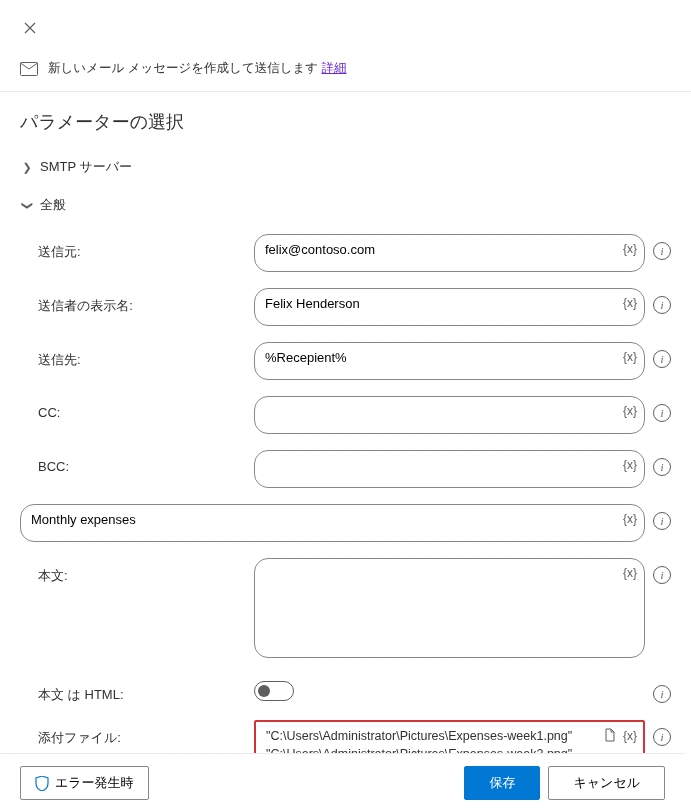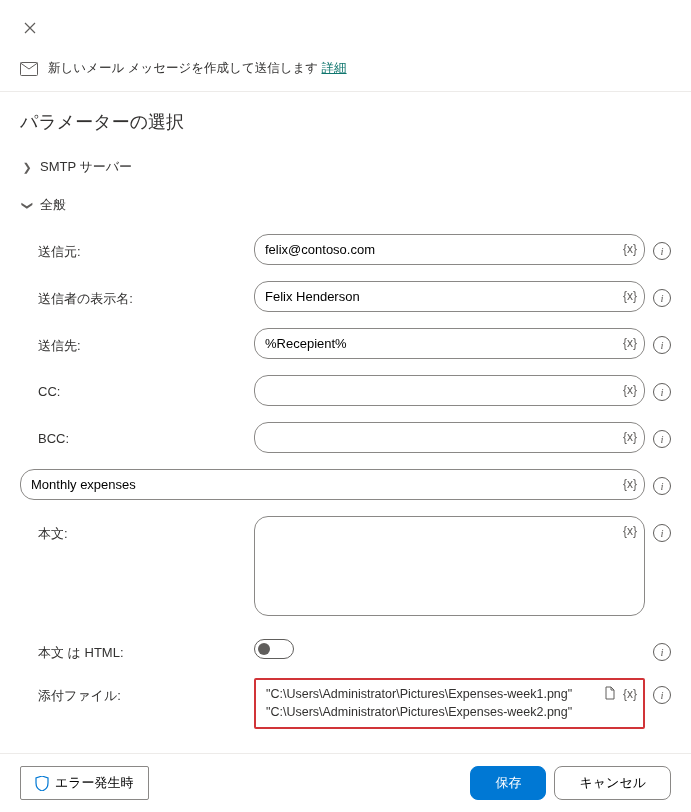--- a/index.html
+++ b/index.html
@@ -23,21 +23,21 @@
 .close-btn { cursor: pointer; font-size: 14px; color: #605e5c; padding: 4px; }
 .banner {
   display: flex;
   align-items: center;
   padding: 10px 20px 14px 20px;
   gap: 10px;
   border-bottom: 1px solid #edebe9;
 }
 .banner .mail-icon { color: #605e5c; }
 .banner-text { font-size: 12.5px; }
-.banner-text a { color: #0f766e; text-decoration: underline; cursor: pointer; }
+.banner-text a { color: #6d28d9; text-decoration: underline; cursor: pointer; }
 .content { padding: 18px 20px 0 20px; }
 .section-title { font-size: 18px; font-weight: 400; margin-bottom: 18px; }
 .group-row {
   display: flex;
   align-items: center;
   gap: 6px;
   padding: 6px 0;
   cursor: pointer;
   font-size: 13px;
 }
@@ -62,21 +62,21 @@
   gap: 8px;
 }
 .input-wrap {
   position: relative;
   flex: 1;
 }
 .text-input, .textarea {
   width: 100%;
   border: 1px solid #8a8886;
   border-radius: 14px;
-  padding: 7px 30px 7px 10px;
+  padding: 7px 30px 14px 10px;
   font-size: 13px;
   font-family: inherit;
   outline: none;
   background: #fff;
 }
 .textarea { height: 100px; resize: none; }
 .var-badge {
   position: absolute;
   right: 6px;
   top: 6px;
@@ -128,21 +128,21 @@
 .attach-icons {
   position: absolute;
   right: 6px;
   top: 6px;
   display: flex;
   gap: 6px;
 }
 .attach-icons span { color: #605e5c; cursor: pointer; font-size: 12px; }
 .footer {
   position: absolute;
-  bottom: 0; left: 0; right: 0;
+  bottom: 0; left: 0; right: 6px;
   border-top: 1px solid #edebe9;
   padding: 12px 20px;
   display: flex;
   align-items: center;
   justify-content: space-between;
   background: #fff;
   gap: 32px;
 }
 .err-btn {
   border: 1px solid #8a8886;
@@ -152,21 +152,21 @@
   display: flex;
   align-items: center;
   gap: 6px;
   cursor: pointer;
   border-radius: 2px;
 }
 .footer-right { display: flex; gap: 8px; }
 .btn {
   padding: 7px 24px;
   font-size: 13px;
-  border-radius: 8px;
+  border-radius: 2px;
   cursor: pointer;
   border: 1px solid #8a8886;
   background: #fff;
 }
 .btn.primary {
   background: #0078d4;
   border-color: #0078d4;
   color: #fff;
 }
 svg { display: block; }

